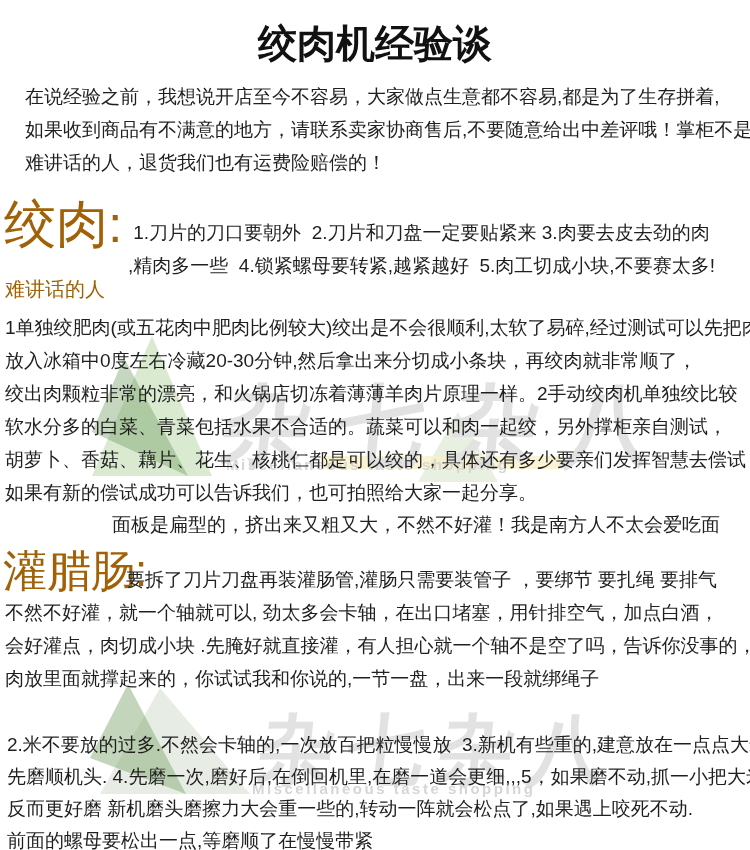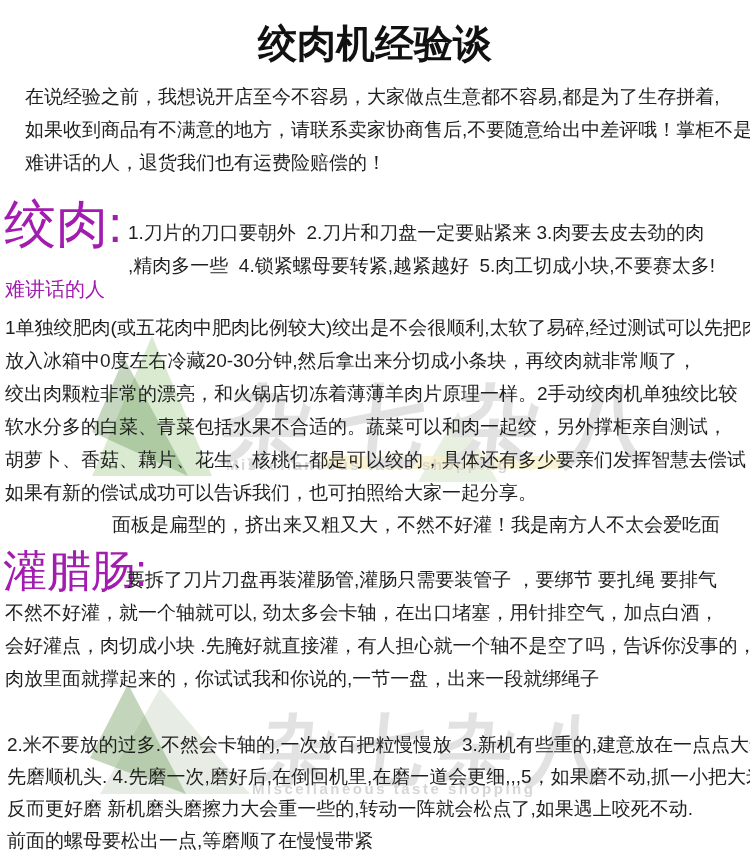--- a/index.html
+++ b/index.html
@@ -26,23 +26,23 @@
 
   
   .content { position:absolute; z-index:2; }
 
   .title {
     left:0; right:0; top:20px; text-align:center;
     font-size:39px; font-weight:700; color:#111111; line-height:48px;
   }
   .intro { left:25px; top:80px; font-size:19px; line-height:33px; }
 
-  .red { color:#a21caf; }
+  .red { color:#a16207; }
   .hdr-jiaorou { left:4px;  top:198px; font-size:52px; line-height:1; font-weight:500; }
-  .tips        { left:128px; top:216px; font-size:19px; line-height:33px; }
+  .tips        { left:128px; top:216px; font-size:19px; line-height:33px;text-align:center; }
   .subtitle    { left:5px;  top:276px; font-size:20px; line-height:26px; }
   .para1       { left:5px;  top:311px; font-size:19px; line-height:33px; }
 
   .hdr-jimian  { left:8px;  top:503px; font-size:36px; line-height:1; font-weight:500; }
   .txt-jimian  { left:112px; top:508px; font-size:19px; line-height:33px; }
 
   .hdr-guanla  { left:3px;  top:549px; font-size:44px; line-height:1; font-weight:500;text-align:center; }
   .txt-guanla  { left:126px; top:563px; font-size:19px; line-height:33px;text-align:right; }
   .para2       { left:5px;  top:596px; font-size:19px; line-height:33px; }
 

